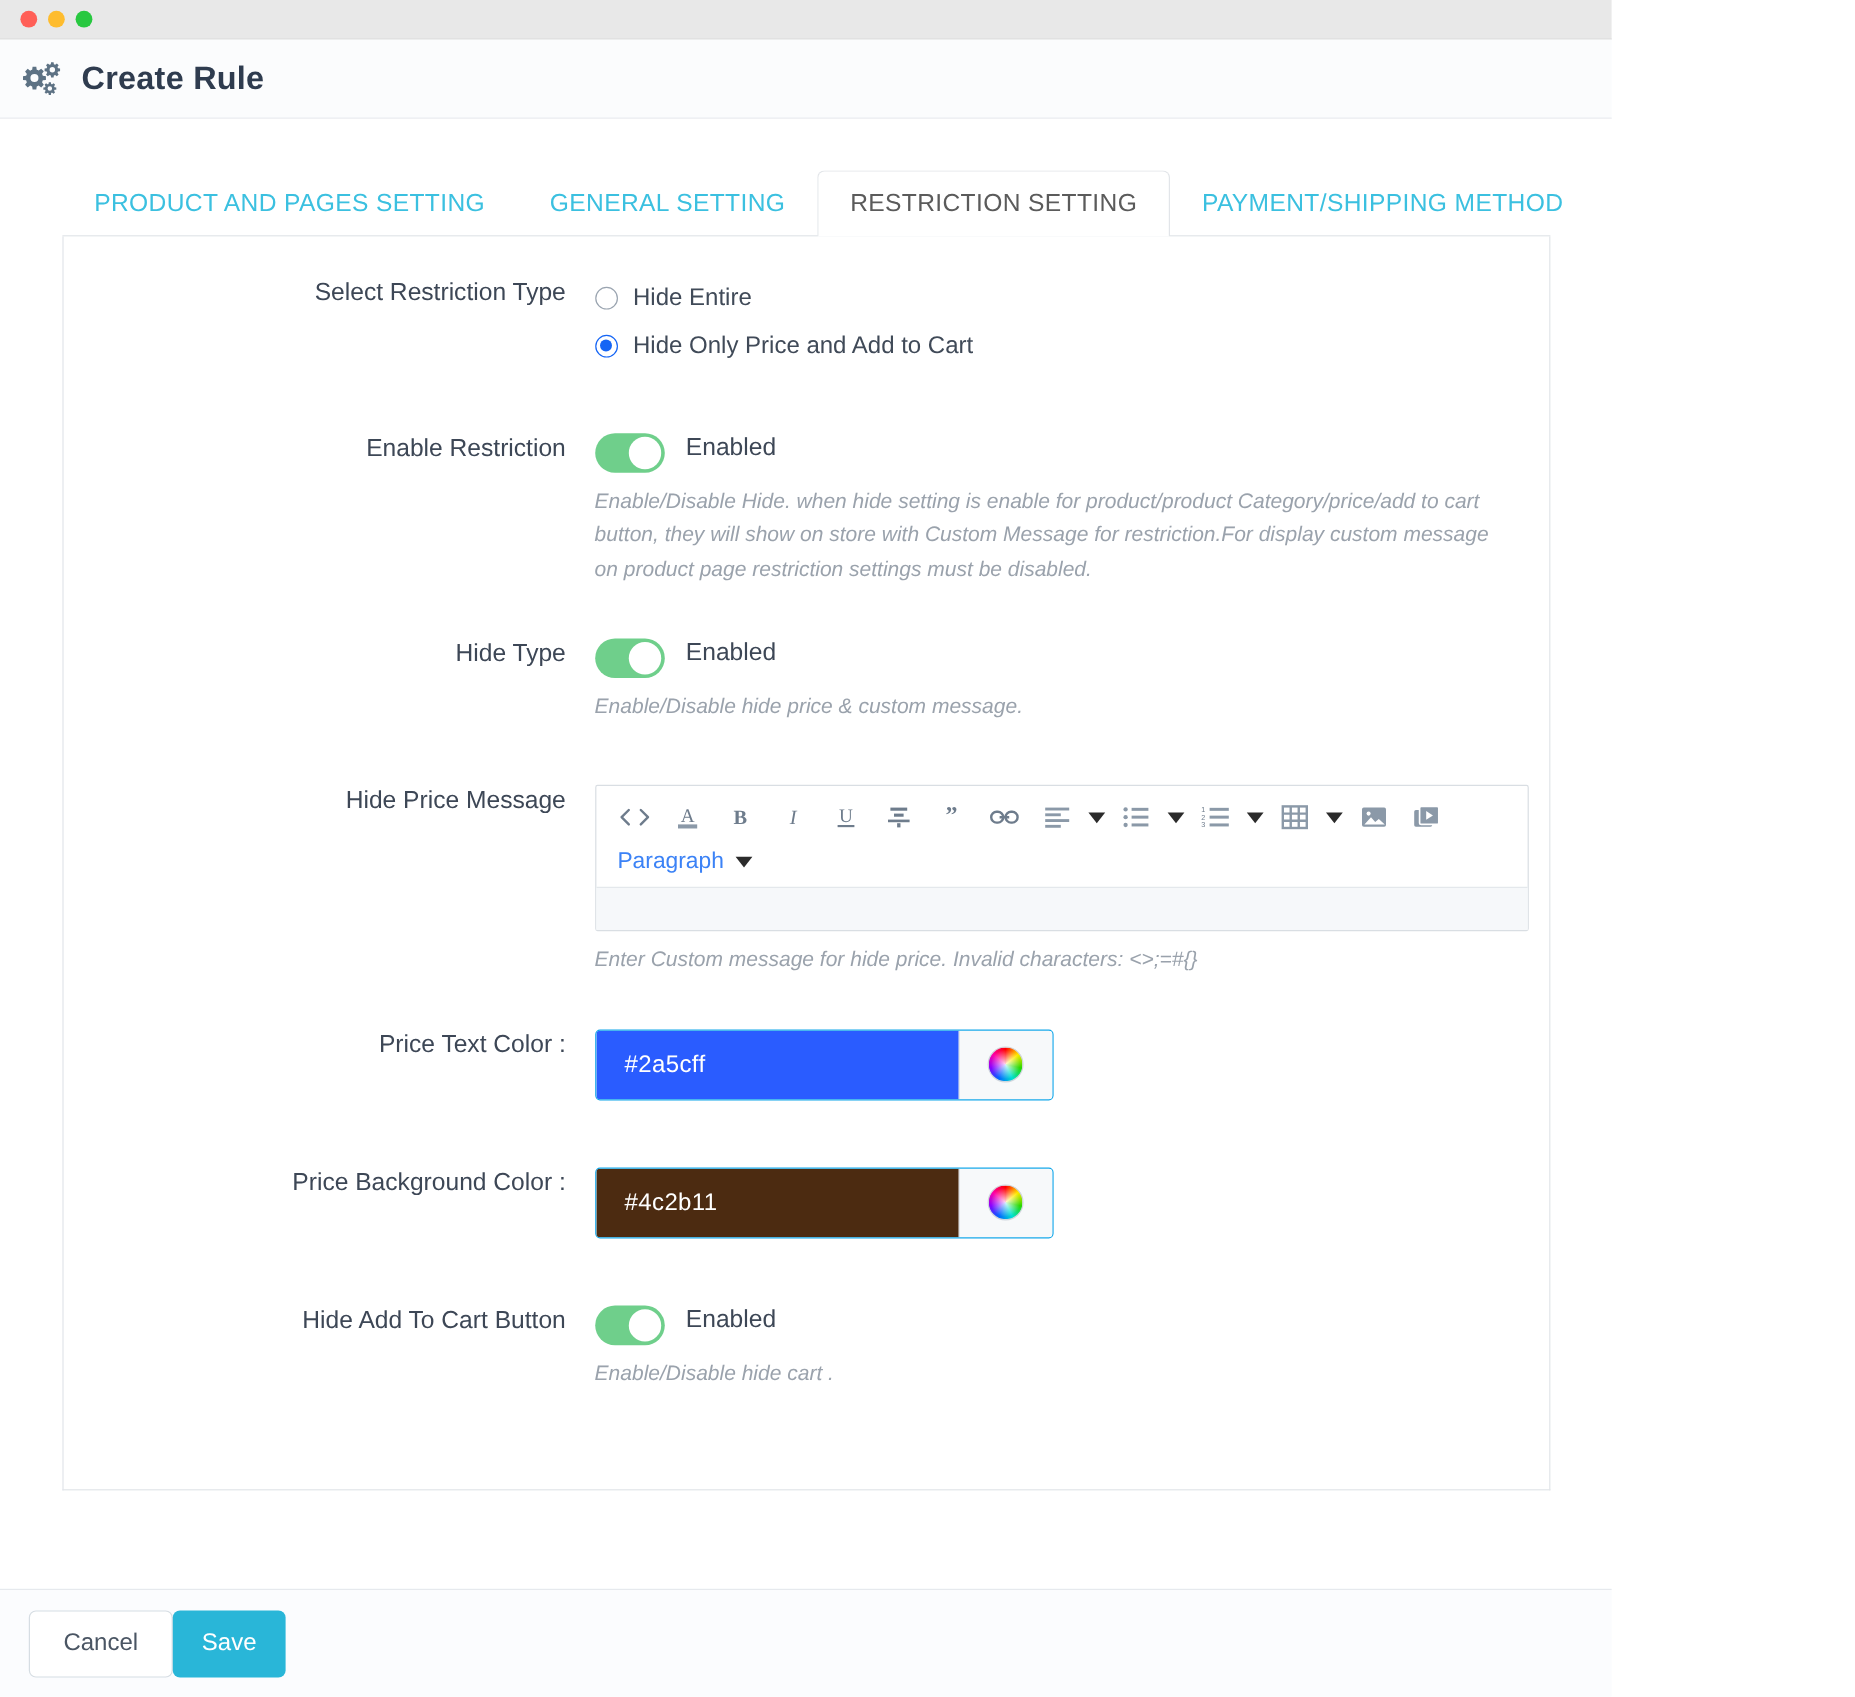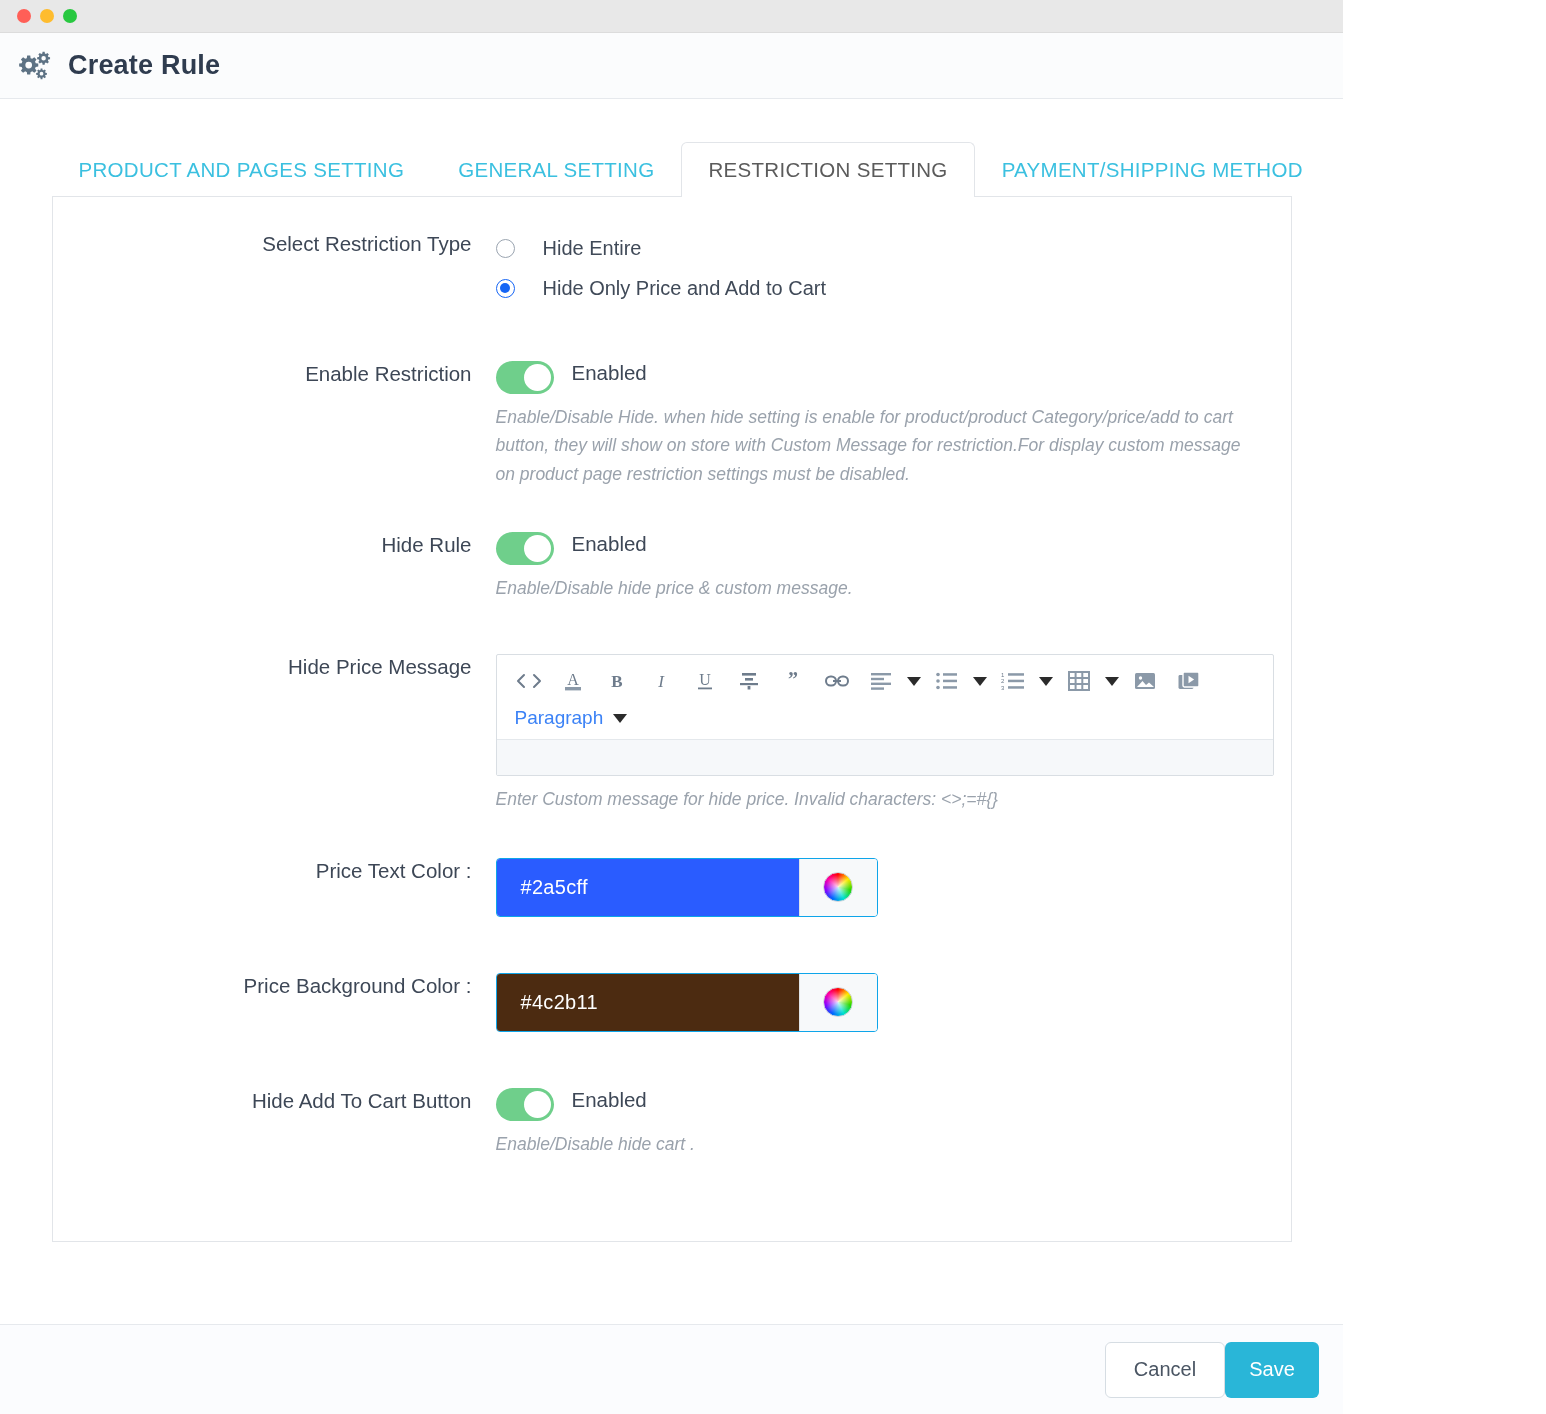--- a/index.html
+++ b/index.html
@@ -65,21 +65,21 @@
     width: 443px; flex: none; text-align: right; padding-right: 24px;
     font-size: 20.5px; color: #3d4756; line-height: 1.3;
   }
   .row-field { flex: 1 1 auto; padding-right: 30px; }
   .help {
     font-size: 17.5px; color: #9aa2ac; font-style: italic;
     line-height: 1.62; margin-top: 9px; max-width: 790px;
   }
 
   
-  .radio-line { display: flex; align-items: center; gap: 28px; height: 34px; cursor: pointer; }
+  .radio-line { display: flex; align-items: center; gap: 13px; height: 34px; cursor: pointer; }
   .radio-line + .radio-line { margin-top: 6px; }
   .radio {
     width: 19px; height: 19px; border-radius: 50%;
     border: 1.6px solid #9aa4b0; background: #fff; flex: none;
     display: flex; align-items: center; justify-content: center;
   }
   .radio.checked { border-color: #1565f5; }
   .radio.checked::after {
     content: ""; width: 10px; height: 10px; border-radius: 50%; background: #1565f5;
   }
@@ -133,21 +133,21 @@
     width: 30px; height: 30px; border-radius: 50%;
     background:
       radial-gradient(circle at 50% 50%, rgba(255,255,255,.85) 0%, rgba(255,255,255,0) 62%),
       conic-gradient(#ff0000,#ffea00,#27d900,#00e0d0,#0066ff,#8a00ff,#ff00a6,#ff0000);
     border: 1px solid #cfd6dd;
   }
 
   
   .footer {
     height: 90px; flex: none; background: #fbfcfe; border-top: 1px solid #e6e9ed;
-    display: flex; align-items: center; justify-content: flex-end;
+    display: flex; align-items: center; justify-content: flex-start;
     padding: 0 24px;
   }
   .btn-cancel {
     width: 120px; height: 56px; border: 1px solid #d6dde3; background: #fff;
     border-radius: 6px; font-size: 20px; color: #4a5563;
     font-family: "Liberation Sans", sans-serif; cursor: pointer;
   }
   .btn-save {
     min-width: 94px; height: 56px; border: none; background: #29b6d8;
     border-radius: 6px; font-size: 20px; color: #fff; padding: 0 24px;
@@ -214,21 +214,21 @@
                 </span>
               <span class="toggle-text">Enabled</span>
             </div>
             <div class="help">Enable/Disable Hide. when hide setting is enable for product/product Category/price/add to cart button, they will show on store with Custom Message for restriction.For display custom message on product page restriction settings must be disabled.</div>
           </div>
         </div>
 
         <div class="sp-44"></div>
 
         <div class="row">
-          <div class="row-label">Hide Rule</div>
+          <div class="row-label">Hide Type</div>
           <div class="row-field">
             <div class="toggle-line">
               <span class="toggle">
                   <span class="knob"></span>
                 </span>
               <span class="toggle-text">Enabled</span>
             </div>
             <div class="help">Enable/Disable hide price &amp; custom message.</div>
           </div>
         </div>

